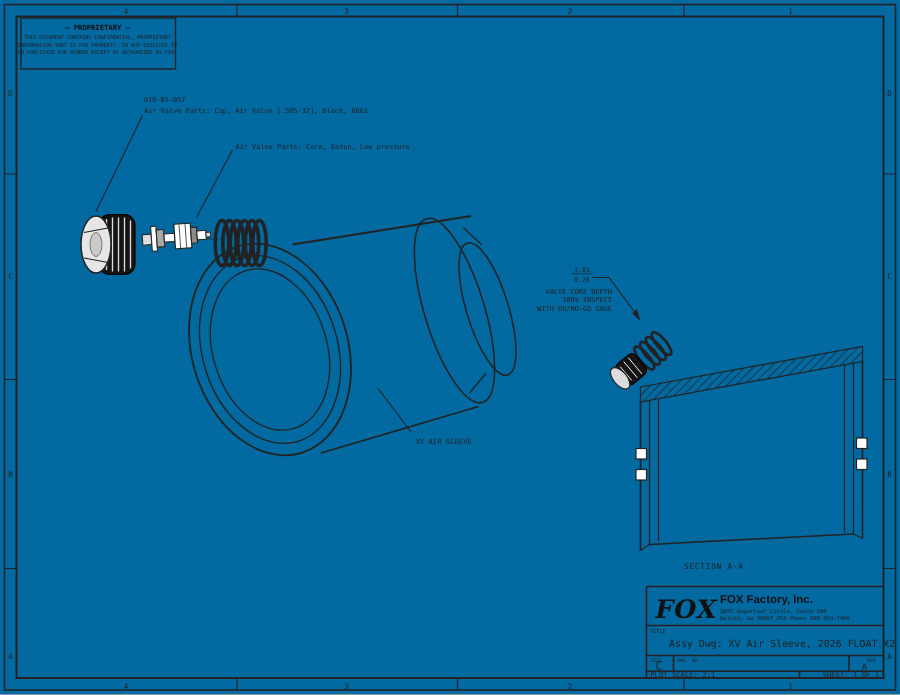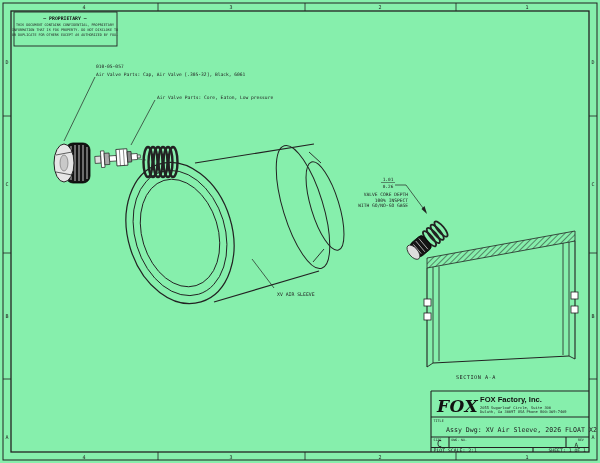--- a/index.html
+++ b/index.html
@@ -1,17 +1,17 @@
 <!DOCTYPE html>
 <html><head>
 <meta charset="utf-8">
 <style>
   html,body{margin:0;padding:0;background:#e9e9e9;}
   .page{
-    position:relative;width:600px;height:463px;background:#86efac;
+    position:relative;width:600px;height:463px;background:#0369a1;
     font-family:"DejaVu Sans Mono",monospace;overflow:hidden;
     box-shadow:0 0 4px rgba(0,0,0,.35);
   }
   svg{display:block}
   .cad{font-family:"DejaVu Sans Mono",monospace;fill:#222;}
   .cadb{font-family:"DejaVu Sans Mono",monospace;fill:#111;font-weight:bold;}
   .sans{font-family:"Liberation Sans","DejaVu Sans",sans-serif;fill:#111;}
   .ln{stroke:#222;fill:none;}
 </style>
 </head>

